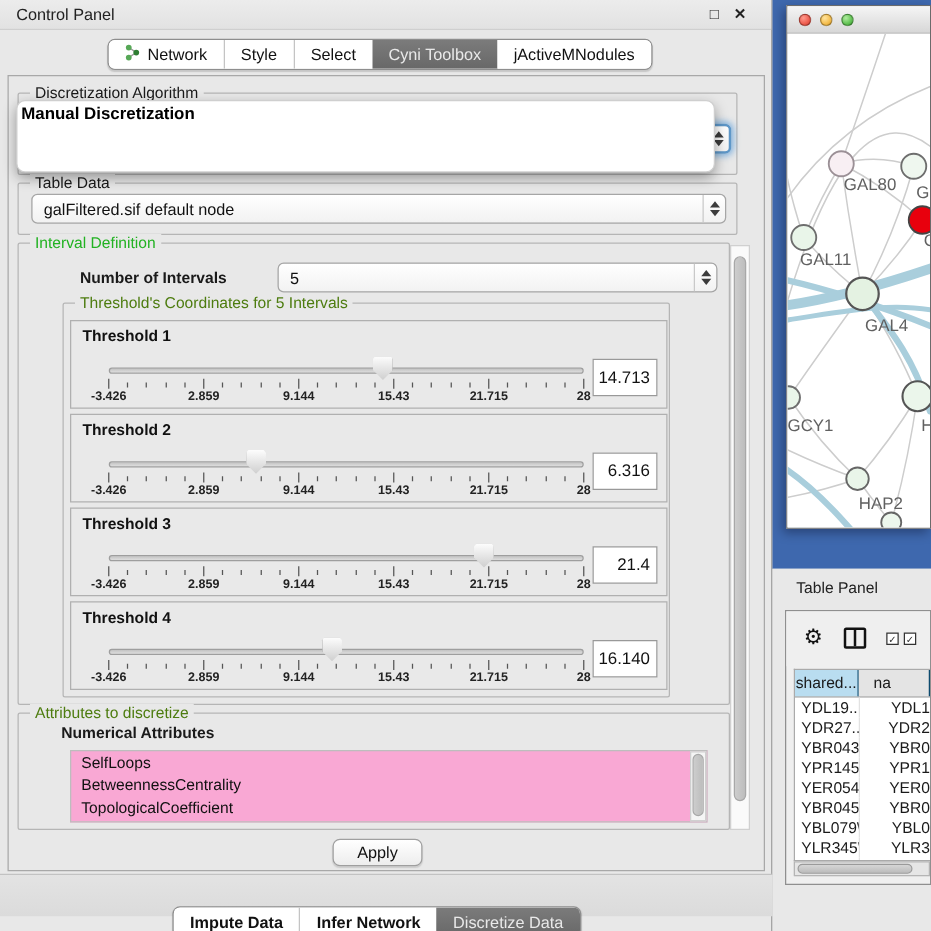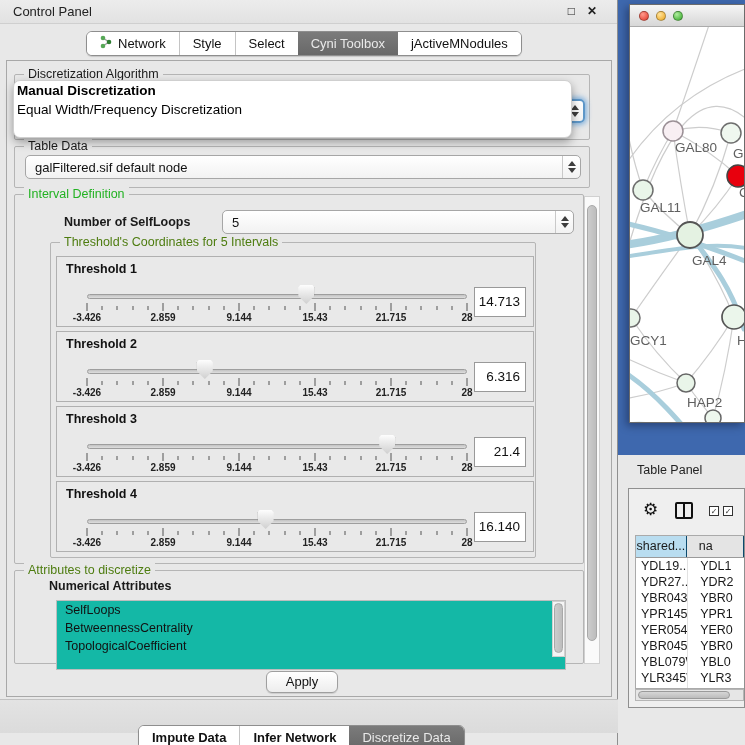--- a/index.html
+++ b/index.html
@@ -53,21 +53,21 @@
   .track { position:absolute; left:0; right:0; top:37px; height:5px; border:1px solid #9e9e9e; border-radius:3px; background:linear-gradient(#c3c3c3,#dedede); }
   .thumb { position:absolute; top:28px; width:16px; height:19px; background:linear-gradient(#fdfdfd,#cfcfcf); clip-path:polygon(12% 0,88% 0,100% 12%,100% 58%,50% 100%,0 58%,0 12%); filter:drop-shadow(0 0 1px #777); }
   .ticks { position:absolute; left:0; right:0; top:46px; height:9px; }
   .tick { position:absolute; top:3px; width:1px; height:4px; background:#555; transform:translateX(-.5px); }
   .tick.major { top:0; height:8px; }
   .scale { position:absolute; left:0; right:0; top:55px; height:12px; }
   .scale span { position:absolute; transform:translateX(-50%); font-size:10px; font-weight:bold; color:#222; white-space:nowrap; }
   .valbox { position:absolute; right:7px; top:30px; width:52px; height:30px; background:#fff; border:1px solid #999; font-size:13.5px; line-height:28px; text-align:right; padding-right:5px; color:#111; }
 
   
-  #attr-list { position:absolute; left:56px; top:600px; width:510px; height:70px; background:#14b8a6; border:1px solid #bdbdbd; overflow:hidden; }
+  #attr-list { position:absolute; left:56px; top:600px; width:510px; height:58px; background:#f9a8d4; border:1px solid #bdbdbd; overflow:hidden; }
   .list-item { height:18px; line-height:18px; padding-left:8px; font-size:12.5px; color:#111; }
   .vscroll { position:absolute; background:#f5f5f5; border:1px solid #d0d0d0; }
   .vthumb { position:absolute; background:linear-gradient(90deg,#cdcdcd,#bdbdbd); border-radius:5px; border:1px solid #a8a8a8; }
 
   
   #apply-btn { position:absolute; left:266px; top:671px; width:72px; height:22px; background:linear-gradient(#ffffff,#ededed); border:1px solid #9f9f9f; border-radius:6px; font-size:13px; text-align:center; line-height:20px; color:#111; box-shadow:0 1px 1px rgba(0,0,0,.12); }
 
   
   #desktop-blue { position:absolute; left:618px; top:0; width:127px; height:455px; background:#3E68AE; }
   #net-window { position:absolute; left:629px; top:4px; width:116px; height:419px; background:#fff; border:1px solid #6b6b6b; box-shadow:-3px 3px 8px rgba(0,0,20,.35); }
@@ -86,21 +86,21 @@
   .gear-icon { position:absolute; left:14px; top:11px; font-size:17px; color:#111; line-height:20px; }
   .cols-icon { position:absolute; left:46px; top:13px; width:18px; height:17px; border:2px solid #111; border-radius:2px; }
   .cols-icon::after { content:''; position:absolute; left:6px; top:0; width:2px; height:13px; background:#111; }
   .cb-icon { position:absolute; top:17px; width:10px; height:10px; border:1.5px solid #333; font-size:8px; line-height:9px; text-align:center; color:#333; background:#fff; }
   .cb-icon.c1 { left:80px; } .cb-icon.c2 { left:94px; }
   #tp-table { position:absolute; left:6px; top:46px; right:0; bottom:18px; background:#fff; border:1px solid #aaa; border-right:none; overflow:hidden; }
   .thead { display:flex; height:22px; border-bottom:1px solid #9a9a9a; }
   .th { font-size:12.5px; line-height:21px; border-right:1px solid #0c4a6e; }
   .th.sel { width:88px; background:#B9DDF0; text-align:center; }
   .th.other { width:90px; background:#E4E4E4; padding-left:12px; }
-  .trow { display:flex; height:16px; }
+  .trow { display:flex; height:16px;text-align:right; }
   .tcell { font-size:12.5px; line-height:16px; white-space:nowrap; overflow:hidden; }
   .tcell.c0 { width:88px; padding-left:5px; border-right:1px solid #e2e2e2; }
   .tcell.c1 { width:90px; padding-left:12px; }
   #tp-hscroll { position:absolute; left:6px; right:0; bottom:6px; height:12px; background:#E6E6E6; border:1px solid #b5b5b5; }
   #tp-hthumb { position:absolute; left:2px; top:1px; width:92px; height:8px; background:linear-gradient(#d6d6d6,#bcbcbc); border:1px solid #9a9a9a; border-radius:5px; }
 
   svg text { font-family:"Liberation Sans", sans-serif; }
 </style>
 </head>
 <body>
@@ -145,38 +145,37 @@
     <div class="combo focused" style="left:10px; top:24px; width:560px;">
       <div class="stepper">
           <div class="arrow-up"></div>
           <div class="arrow-down"></div>
         </div>
     </div>
   </div>
 
   <div id="algo-popup">
     <div class="popup-opt bold">Manual Discretization</div>
-    <div class="popup-opt">Equal Width/Frequency Discretization</div>
   </div>
 
   <div class="group" style="left:14px; top:146px; width:576px; height:42px;">
     <span class="gtitle">Table Data</span>
     <div class="combo" style="left:10px; top:8px; width:556px;">
       <span>galFiltered.sif default node</span>
       <div class="stepper">
           <div class="arrow-up"></div>
           <div class="arrow-down"></div>
         </div>
     </div>
   </div>
 
   <div class="group" style="left:14px; top:194px; width:570px; height:370px;">
     <span class="gtitle green">Interval Definition</span>
   </div>
-  <span style="position:absolute; left:64px; top:215px; font-weight:bold; font-size:12.5px;">Number of SelfLoops</span>
+  <span style="position:absolute; left:64px; top:215px; font-weight:bold; font-size:12.5px;">Number of Intervals</span>
   <div class="combo" style="left:222px; top:210px; width:352px;">
     <span>5</span>
     <div class="stepper">
         <div class="arrow-up"></div>
         <div class="arrow-down"></div>
       </div>
   </div>
 
   <div class="group" style="left:50px; top:242px; width:486px; height:316px;">
     <span class="gtitle blue">Threshold's Coordinates for 5 Intervals</span>

